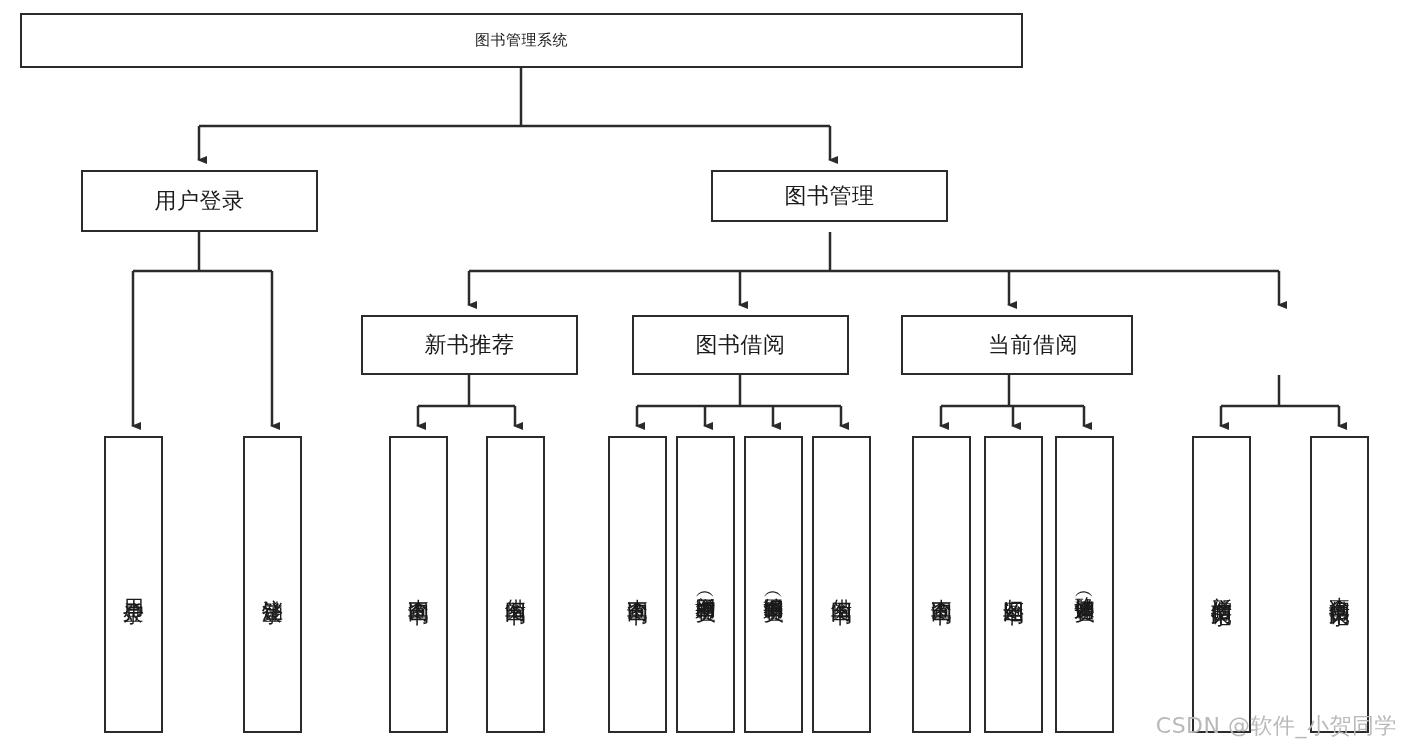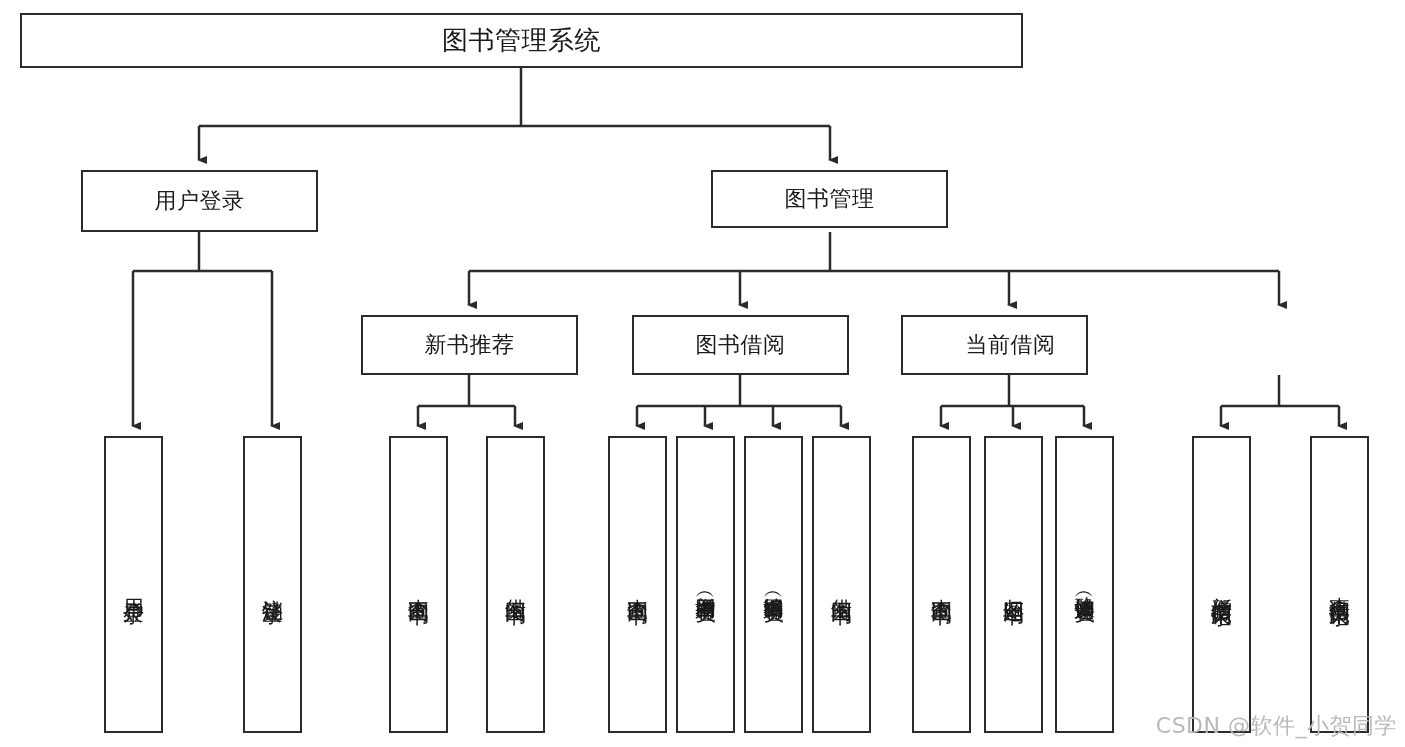--- a/index.html
+++ b/index.html
@@ -41,21 +41,21 @@
     color: #1a1a1a;
     text-align: center;
     line-height: 1.12;
     white-space: pre;
   }
   .node.horizontal .label {
     font-size: 22px;
     letter-spacing: 0.5px;
   }
   .node.root .label {
-    font-size: 26px;
+    font-size: 15px;
     font-family: Liberation Serif, serif;
   }
   .node.vertical .label {
     writing-mode: vertical-rl;
     text-orientation: upright;
     font-size: 21px;
     letter-spacing: 2px;
     line-height: 1.05;
     padding-top: 2px;
   }
@@ -128,31 +128,31 @@
     </g>
   </svg>
 
   <div class="node root horizontal" style="left:20px; top:13px; width:1003px; height:55px;">
     <span class="label">图书管理系统</span>
   </div>
 
   <div class="node horizontal" style="left:81px; top:170px; width:237px; height:62px;">
     <span class="label">用户登录</span>
   </div>
-  <div class="node horizontal" style="left:711px; top:170px; width:237px; height:58px;">
+  <div class="node horizontal" style="left:711px; top:170px; width:237px; height:52px;">
     <span class="label">图书管理</span>
   </div>
 
   <div class="node horizontal" style="left:361px; top:315px; width:217px; height:60px;">
     <span class="label">新书推荐</span>
   </div>
   <div class="node horizontal" style="left:632px; top:315px; width:217px; height:60px;">
     <span class="label">图书借阅</span>
   </div>
-  <div class="node horizontal" style="left:901px; top:315px; width:187px; height:60px;padding-left:32px;">
+  <div class="node horizontal" style="left:901px; top:315px; width:232px; height:60px;padding-left:32px;">
     <span class="label">当前借阅</span>
   </div>
 
   <div class="node vertical" style="left:104px; top:436px; width:59px; height:297px;">
     <span class="label">用户登录</span>
   </div>
   <div class="node vertical" style="left:243px; top:436px; width:59px; height:297px;">
     <span class="label">注销登录</span>
   </div>
   <div class="node vertical" style="left:389px; top:436px; width:59px; height:297px;">

